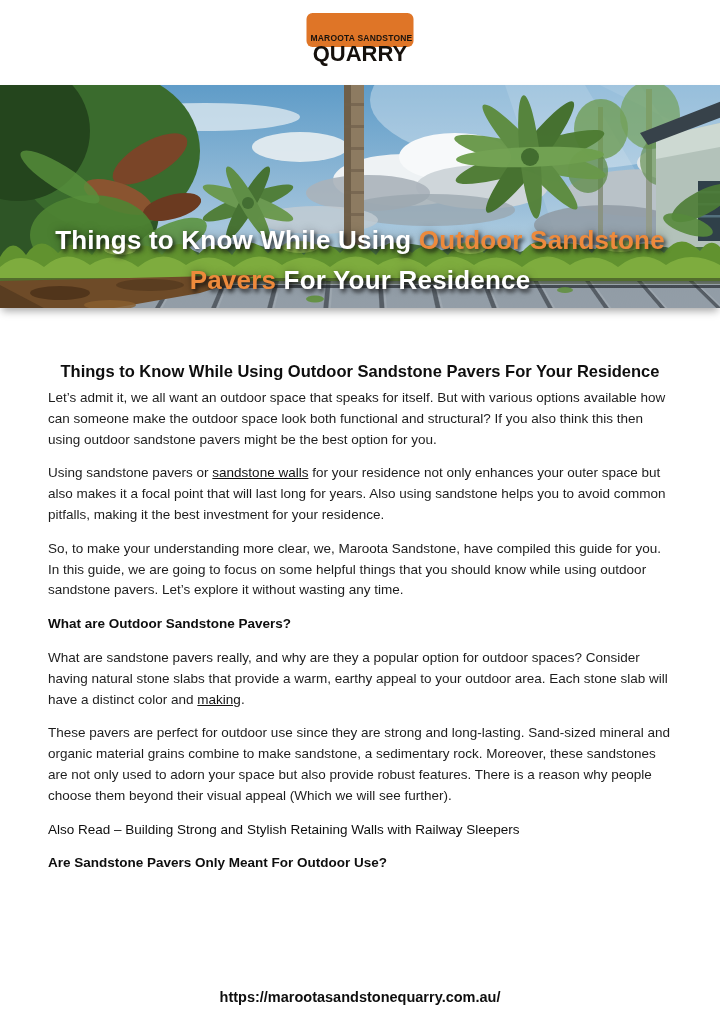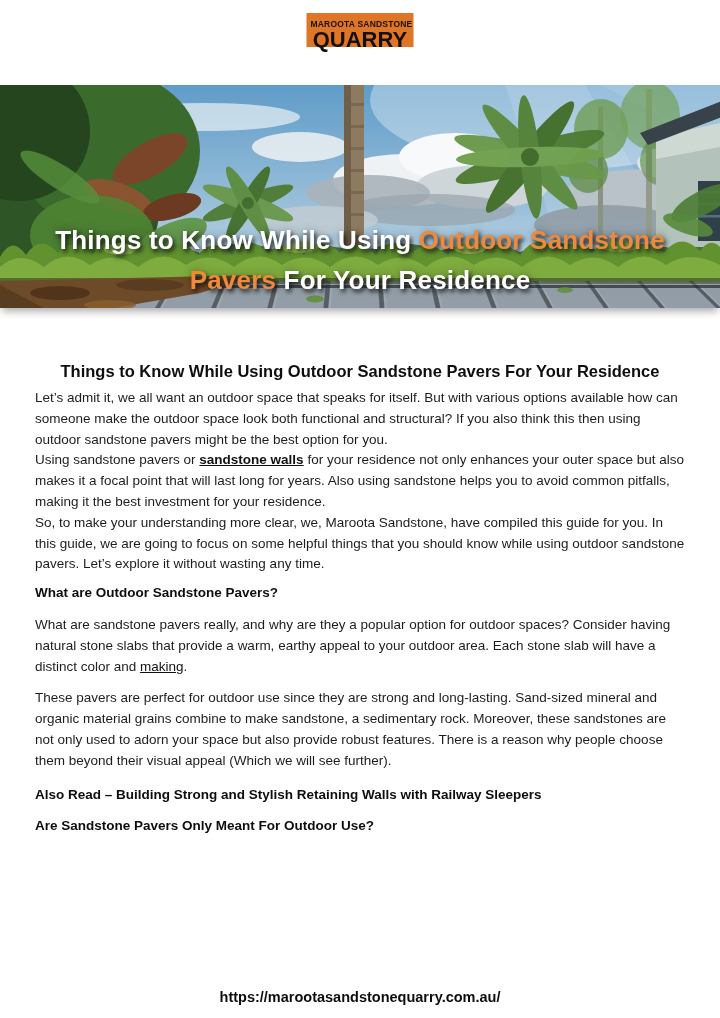--- a/index.html
+++ b/index.html
@@ -2,21 +2,21 @@
 <html><head>
 <meta charset="utf-8">
 <style>
   html,body{margin:0;padding:0;background:#ffffff;}
   .page{position:relative;width:720px;height:1018px;background:#ffffff;overflow:hidden;
         font-family:"Liberation Sans",sans-serif;}
 
   
   .logo{position:absolute;top:13px;left:50%;transform:translateX(-50%);
         width:107px;height:34px;background:#DF7527;box-sizing:border-box;
-        padding:6px 4px 2px;text-align:center;}
+        padding:20px 4px 2px;text-align:center;border-radius:6px;}
   .logo-top{font-size:8.5px;font-weight:bold;color:#1a130d;letter-spacing:.2px;white-space:nowrap;}
   .logo-main{font-size:22px;font-weight:900;color:#15100c;line-height:21px;letter-spacing:0;}
   .logo-bottom{font-size:13px;font-weight:bold;color:#ffffff;letter-spacing:5px;padding-left:5px;white-space:nowrap;}
 
   
   .hero{position:absolute;top:85px;left:0;width:720px;height:223px;overflow:hidden;
         box-shadow:0 5px 8px -2px rgba(0,0,0,.35);background:#9fb4c4;}
   .pavement{position:absolute;top:160px;left:-360px;width:1440px;height:640px;z-index:1;
         transform-origin:50% 0;transform:perspective(380px) rotateX(53deg);
         background:
@@ -30,27 +30,27 @@
   .hero-title{position:absolute;left:0;right:0;top:135px;z-index:3;text-align:center;
         font-weight:bold;font-size:26px;line-height:40px;color:#ffffff;letter-spacing:.2px;
         text-shadow:2px 3px 4px rgba(15,15,15,.85), 0 0 10px rgba(0,0,0,.35);}
   .orange-text{color:#ED8A3C;}
 
   
   .article{position:absolute;left:35px;top:360px;width:650px;color:#1d1d1d;
         font-size:13.5px;line-height:20.8px;}
   .article-title{margin:0 0 5px;font-size:16.5px;line-height:23px;font-weight:bold;
         text-align:center;color:#0e0e0e;}
-  .article p{margin:0;}
+  .article p{margin:13px;}
   .mt-intro{margin-top:4px !important;}
   .mt-sec{margin-top:8px !important;}
   .mt-p{margin-top:11px !important;}
   .h2{font-weight:bold;color:#0e0e0e;margin:0;}
-  .also-read{font-weight:bold;color:#0e0e0e;margin-top:13px !important;}
-  .inline-link{font-weight:bold;text-decoration:underline;color:#111111;cursor:pointer;}
+  .also-read{font-weight:normal;color:#0e0e0e;margin-top:13px !important;}
+  .inline-link{font-weight:normal;text-decoration:underline;color:#111111;cursor:pointer;}
   .inline-link-light{text-decoration:underline;color:#111111;cursor:pointer;}
 
   
   .footer-url{position:absolute;left:0;right:0;top:989px;text-align:center;
         font-weight:bold;font-size:14.5px;color:#0e0e0e;}
 </style>
 </head>
 <body>
 
 <div class="page">

